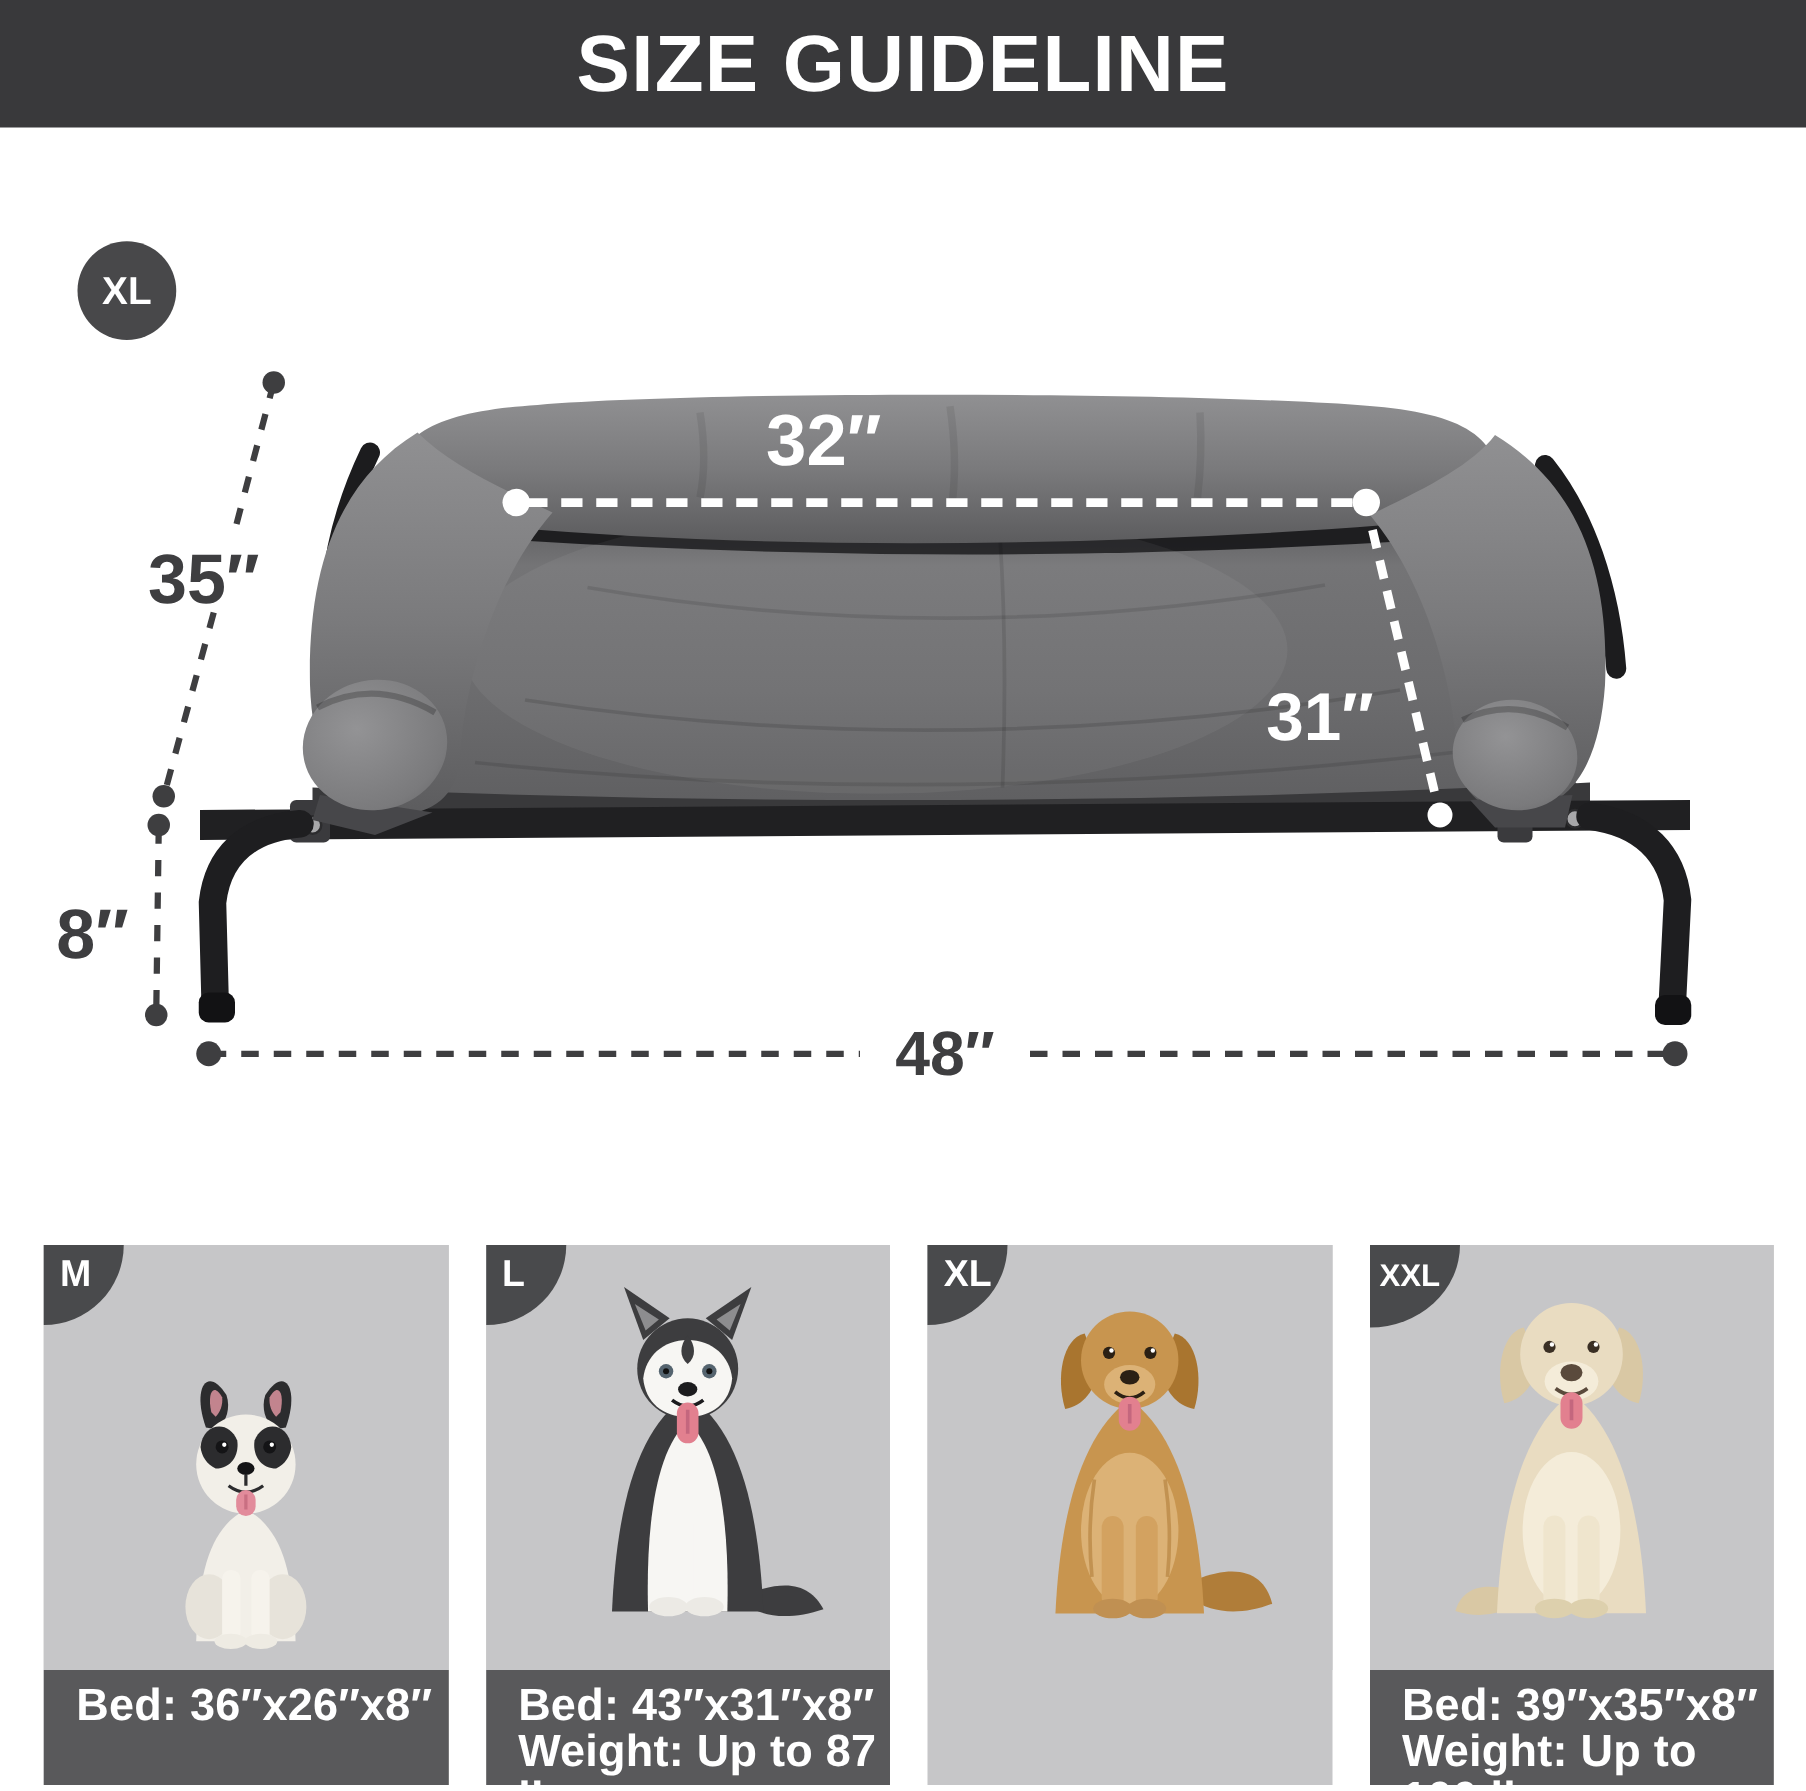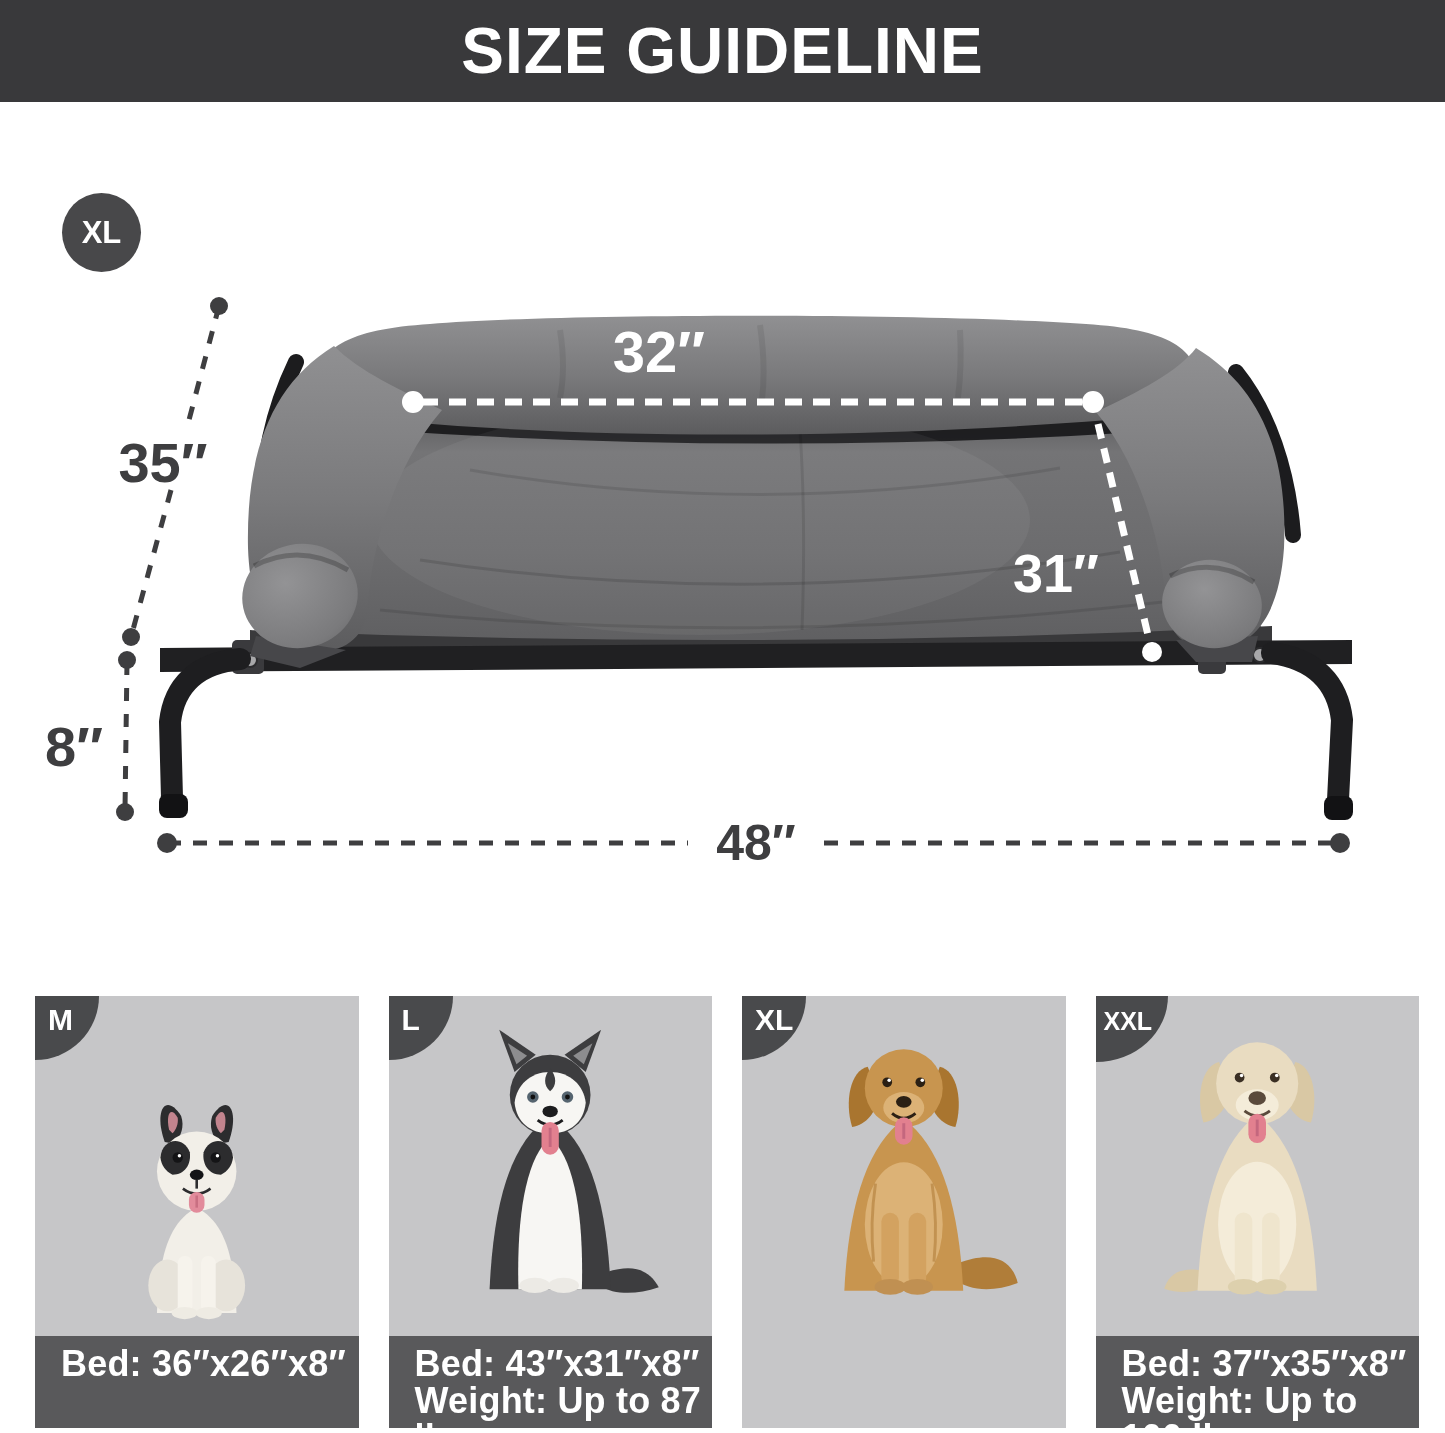--- a/index.html
+++ b/index.html
@@ -274,19 +274,19 @@
             <circle cx="143" cy="64" r="5" fill="#3a2f24"></circle>
           <circle cx="109" cy="62" r="1.8" fill="#fff"></circle>
             <circle cx="145" cy="62" r="1.8" fill="#fff"></circle>
           <ellipse cx="125" cy="85" rx="9" ry="7" fill="#5a4a3c"></ellipse>
           <path d="M112,98 Q125,108 138,98" stroke="#5a4a3c" stroke-width="3" fill="none"></path>
           <rect x="116" y="101" width="18" height="30" rx="9" fill="#e2808f"></rect>
           <path d="M125,107 L125,124" stroke="#c4677e" stroke-width="3"></path>
         </svg>
       </div>
       <div class="band">
-        <p><b>Bed:</b> <span>37″x35″x8″</span></p>
+        <p><b>Bed:</b> <span>39″x35″x8″</span></p>
         <p><b>Weight:</b> <span>Up to 100 lbs</span></p>
       </div>
     </div>
 
   </div>
 </div>
 
 </body></html>

